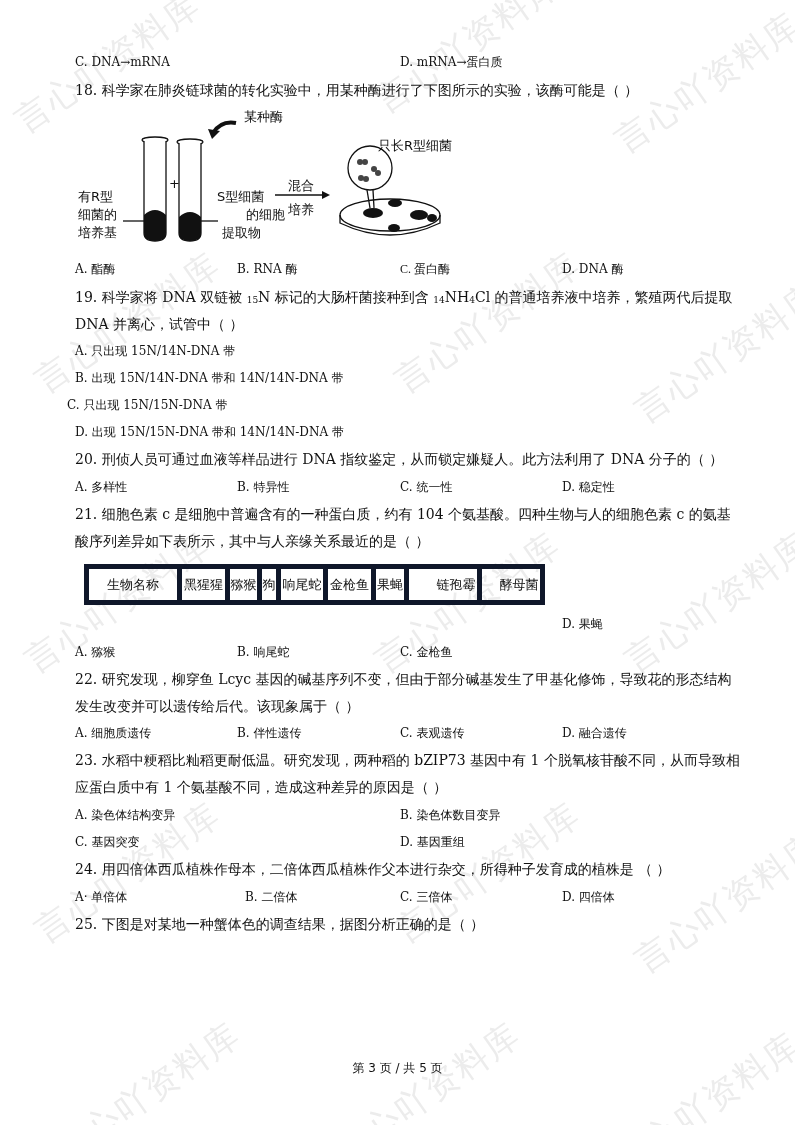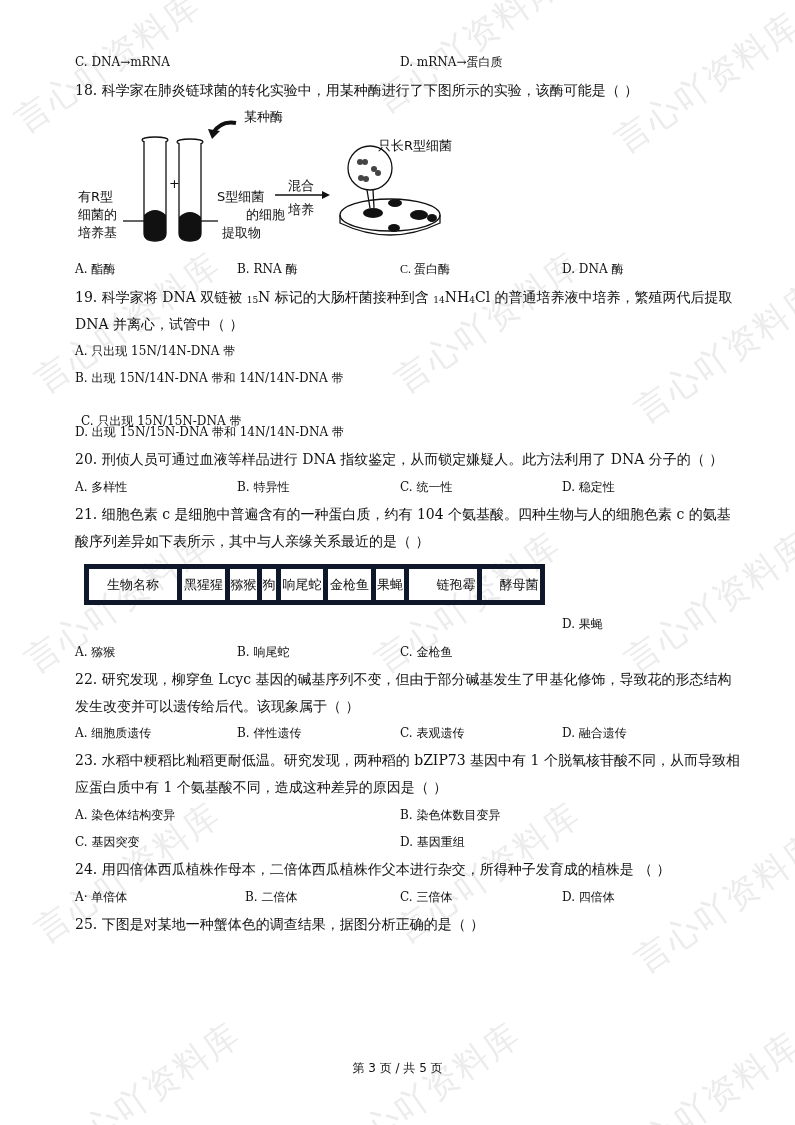--- a/index.html
+++ b/index.html
@@ -106,21 +106,21 @@
 <div class="opt" style="left:237px; top:259px;">B. RNA 酶</div>
 <div class="opt" style="left:400px; top:259px;font-family:Liberation Serif, serif;">C. 蛋白酶</div>
 <div class="opt" style="left:562px; top:259px;">D. DNA 酶</div>
 
 <div class="line" style="top:287px;">
   <span>19. 科学家将 DNA 双链被 </span><span class="sub">15</span><span>N 标记的大肠杆菌接种到含 </span><span class="sub">14</span><span>NH</span><span class="sub">4</span><span>Cl 的普通培养液中培养，繁殖两代后提取</span>
 </div>
 <div class="line" style="top:314px;">DNA 并离心，试管中（    ）</div>
 <div class="opt" style="left:75px; top:341px;">A. 只出现 15N/14N-DNA 带</div>
 <div class="opt" style="left:75px; top:368px;">B. 出现 15N/14N-DNA 带和 14N/14N-DNA 带</div>
-<div class="opt" style="left:81px; top:395px;margin-top:16px;">C. 只出现 15N/15N-DNA 带</div>
+<div class="opt" style="left:67px; top:395px;">C. 只出现 15N/15N-DNA 带</div>
 <div class="opt" style="left:75px; top:422px;">D. 出现 15N/15N-DNA 带和 14N/14N-DNA 带</div>
 
 <div class="line" style="top:449px;">20. 刑侦人员可通过血液等样品进行 DNA 指纹鉴定，从而锁定嫌疑人。此方法利用了 DNA 分子的（    ）</div>
 <div class="opt" style="left:75px; top:477px;">A. 多样性</div>
 <div class="opt" style="left:237px; top:477px;">B. 特异性</div>
 <div class="opt" style="left:400px; top:477px;">C. 统一性</div>
 <div class="opt" style="left:562px; top:477px;">D. 稳定性</div>
 
 <div class="line" style="top:504px;">21. 细胞色素 c 是细胞中普遍含有的一种蛋白质，约有 104 个氨基酸。四种生物与人的细胞色素 c 的氨基</div>
 <div class="line" style="top:531px;">酸序列差异如下表所示，其中与人亲缘关系最近的是（    ）</div>

